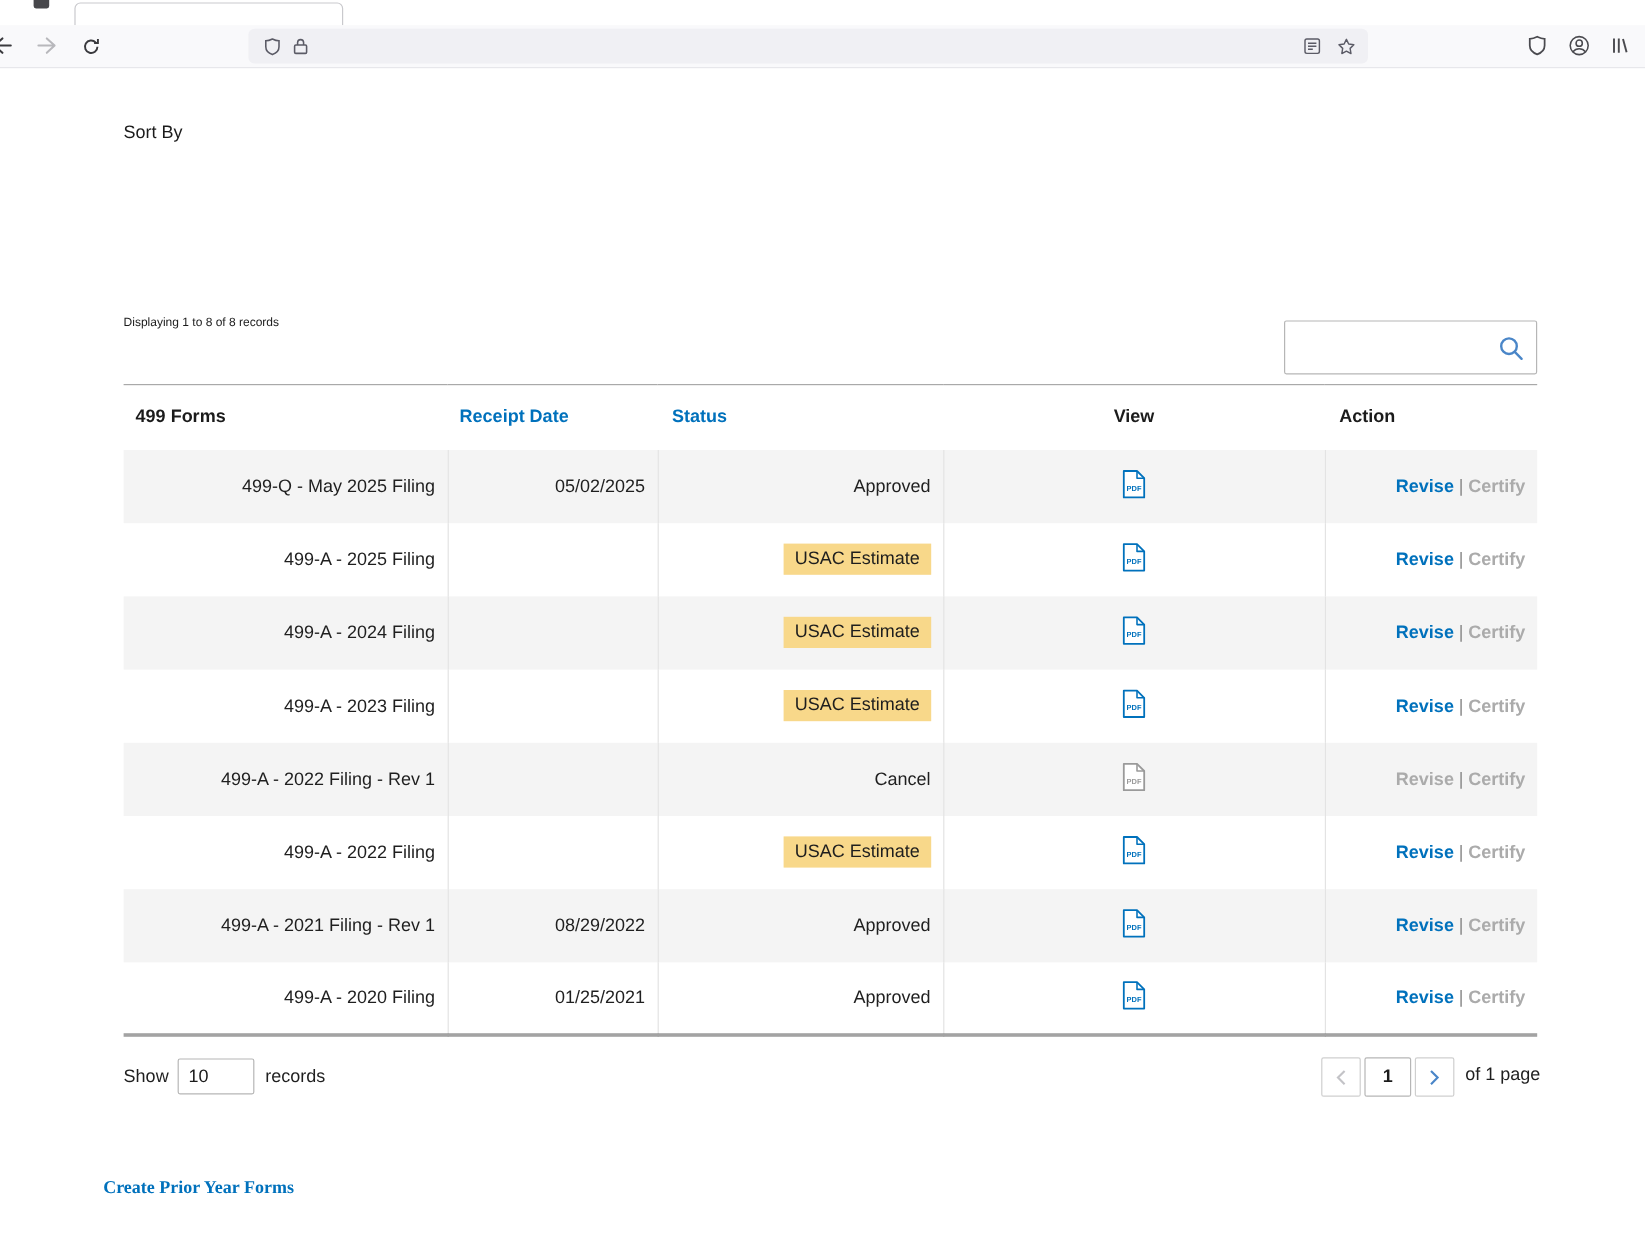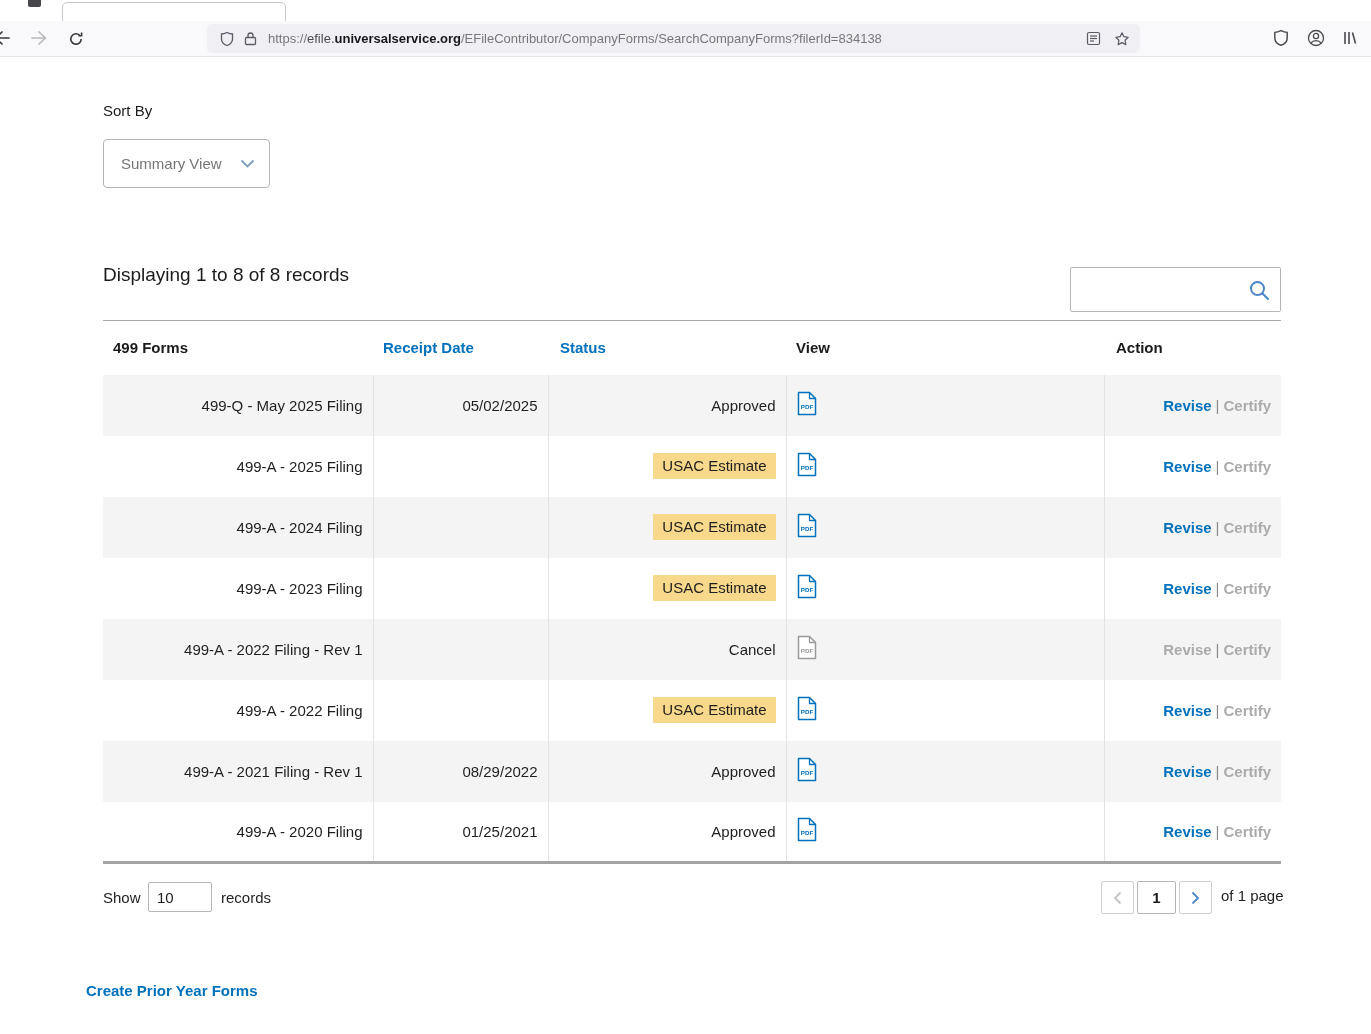--- a/index.html
+++ b/index.html
@@ -36,57 +36,57 @@
   .tb-right{position:absolute;right:13px;top:29px;display:flex;align-items:center;gap:17px;}
 
   
   .page{position:absolute;top:57px;left:0;right:0;bottom:0;background:#fff;}
   .sort-label{position:absolute;left:103px;top:45px;font-size:15px;color:#1b1b1b;text-align:right;}
   .dropdown{
     position:absolute;left:103px;top:82px;width:167px;height:49px;border:1px solid #b6b6b6;border-radius:4px;
     background:#fff;display:flex;align-items:center;justify-content:space-between;padding:0 14px 0 17px;cursor:pointer;
   }
   .dropdown .val{color:#767676;font-size:15px;}
-  .records{position:absolute;left:103px;top:207px;font-size:19px;color:#1b1b1b;}
+  .records{position:absolute;left:103px;top:207px;font-size:10px;color:#1b1b1b;}
   .search{position:absolute;left:1070px;top:210px;width:211px;height:45px;border:1px solid #b6b6b6;border-radius:2px;background:#fff;}
   .search input{position:absolute;left:0;top:0;width:167px;height:100%;border:none;outline:none;padding:0 0 0 12px;font-size:15px;background:transparent;font-family:inherit;}
   .search .mag{position:absolute;right:10px;top:11px;cursor:pointer;}
 
   
   table.forms{
     position:absolute;left:103px;top:263px;width:1178px;border-collapse:collapse;table-layout:fixed;
     font-size:15px;color:#1f1f1f;border-top:1px solid #a9a9a9;border-bottom:3px solid #a3a3a3;
   }
   th{font-weight:700;height:54px;text-align:left;color:#1b1b1b;padding:0 10px;}
   th.link{color:var(--blue);cursor:pointer;}
   td{height:61px;padding:0 10px;text-align:right;}
   td.col-status,th.col-status{padding-left:12px;}
   td.col-action,th.col-action{padding-left:12px;margin-top:40px;}
-  th.col-view,td.col-view{text-align:left;}
+  th.col-view,td.col-view{text-align:center;}
   tbody td{border-right:1px solid #e3e3e3;}
   tbody td:last-child{border-right:none;}
   tr.striped{background:#f4f4f4;}
   .badge{display:inline-block;background:var(--badge);padding:4px 9px 5px;color:#1e1e1e;}
   a.revise{color:var(--blue);font-weight:700;cursor:pointer;text-decoration:none;}
   a.certify{color:var(--disabled);font-weight:700;cursor:pointer;text-decoration:none;}
   .sep{color:#8a8a8a;margin:0 4px;font-weight:400;}
   a.pdf-link{color:var(--blue);display:inline-block;cursor:pointer;line-height:0;}
   tr.disabled a.revise{color:var(--disabled);}
   tr.disabled a.pdf-link{color:#9a9a9a;}
 
   
   .show-label{position:absolute;left:103px;top:832px;font-size:15px;}
   .records-input{position:absolute;left:148px;top:825px;width:64px;height:30px;border:1px solid #b6b6b6;border-radius:2px;font-size:15px;padding:0 8px;color:#1b1b1b;font-family:inherit;}
   .records-label{position:absolute;left:221px;top:832px;font-size:15px;}
   .pager-btn{position:absolute;top:824px;width:33px;height:33px;border:1px solid #cfcfcf;border-radius:2px;background:#fff;display:flex;align-items:center;justify-content:center;cursor:pointer;}
   .prev-btn{left:1101px;}
   .next-btn{left:1179px;}
   .page-input{position:absolute;left:1137px;top:824px;width:39px;height:33px;border:1px solid #b6b6b6;border-radius:2px;text-align:center;font-size:15px;font-weight:700;color:#1b1b1b;font-family:inherit;}
   .of-label{position:absolute;left:1221px;top:830px;font-size:15px;}
-  .create-link{position:absolute;left:86px;top:925px;color:var(--blue);font-size:15px;font-weight:700;cursor:pointer;text-decoration:none;}
+  .create-link{position:absolute;left:86px;top:925px;color:var(--blue);font-size:15px;font-weight:700;cursor:pointer;text-decoration:none;font-family:Liberation Serif, serif;}
 </style>
 </head>
 <body>
 
 <div class="browser">
   <div class="tabstrip">
     <div class="window-icon"></div>
     <div class="tab"></div>
   </div>
   <div class="toolbar"></div>
@@ -113,21 +113,20 @@
       <svg width="16" height="16" viewBox="0 0 16 16">
           <path d="M8 1.5 C6 2.5 4 3 2.5 3 v5 c0 3.5 2.5 5.5 5.5 6.5 3 -1 5.5 -3 5.5 -6.5 v-5 C12 3 10 2.5 8 1.5 z" fill="none" stroke="#5b5b66" stroke-width="1.3"></path>
         </svg>
     </span>
     <span class="ab-icon">
       <svg width="13" height="15" viewBox="0 0 13 15">
           <rect x="1.5" y="6.5" width="10" height="7" rx="1" fill="none" stroke="#5b5b66" stroke-width="1.3"></rect>
           <path d="M4 6.5 V4.5 a2.5 2.5 0 0 1 5 0 V6.5" fill="none" stroke="#5b5b66" stroke-width="1.3"></path>
         </svg>
     </span>
-    <span class="url"><span>https://</span><span class="sub">efile.</span><span class="domain">universalservice.org</span><span>/EFileContributor/CompanyForms/SearchCompanyForms?filerId=834138</span></span>
     <span class="ab-right">
       <span class="ab-icon" style="margin-right:0">
         <svg width="15" height="15" viewBox="0 0 15 15">
             <rect x="1.5" y="1.5" width="12" height="12" rx="1.5" fill="none" stroke="#5b5b66" stroke-width="1.2"></rect>
             <line x1="4" y1="5" x2="11" y2="5" stroke="#5b5b66" stroke-width="1.2"></line>
             <line x1="4" y1="7.5" x2="11" y2="7.5" stroke="#5b5b66" stroke-width="1.2"></line>
             <line x1="4" y1="10" x2="8" y2="10" stroke="#5b5b66" stroke-width="1.2"></line>
           </svg>
       </span>
       <span class="ab-icon" style="margin-right:0">
@@ -158,28 +157,20 @@
           <line x1="10.5" y1="2.5" x2="13.5" y2="13.5" stroke="#4a4a4f" stroke-width="1.6"></line>
         </svg>
     </span>
   </div>
 </div>
 
 <div class="page">
 
   <div class="sort-label">Sort By</div>
 
-  <div class="dropdown">
-    <span class="val">Summary View</span>
-    <span style="line-height:0">
-      <svg width="15" height="9" viewBox="0 0 15 9">
-          <path d="M1.5 1.5 L7.5 7.5 L13.5 1.5" fill="none" stroke="#7aa1c4" stroke-width="1.8"></path>
-        </svg>
-    </span>
-  </div>
 
   <div class="records">Displaying 1 to 8 of 8 records</div>
 
   <div class="search">
     <input type="text" style="">
     <span class="mag">
       <svg width="22" height="22" viewBox="0 0 22 22">
           <circle cx="9.5" cy="9.5" r="6.5" fill="none" stroke="#4a86c8" stroke-width="2"></circle>
           <line x1="14.5" y1="14.5" x2="20" y2="20" stroke="#4a86c8" stroke-width="2" stroke-linecap="round"></line>
         </svg>

